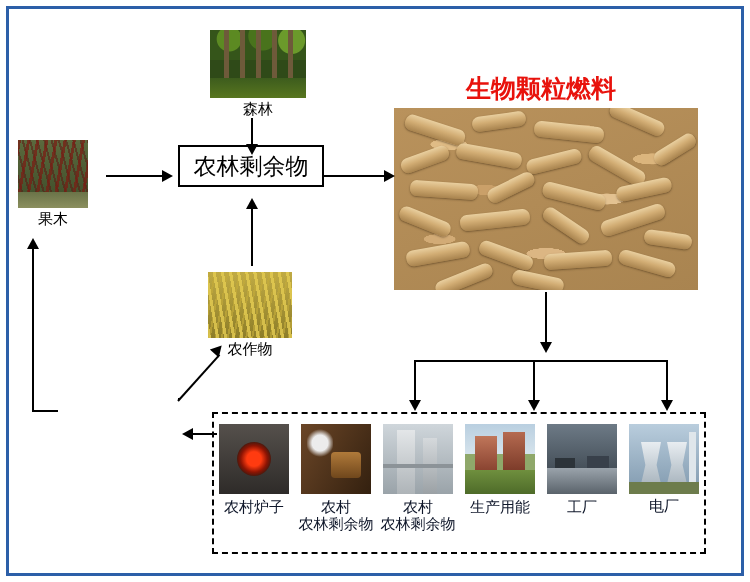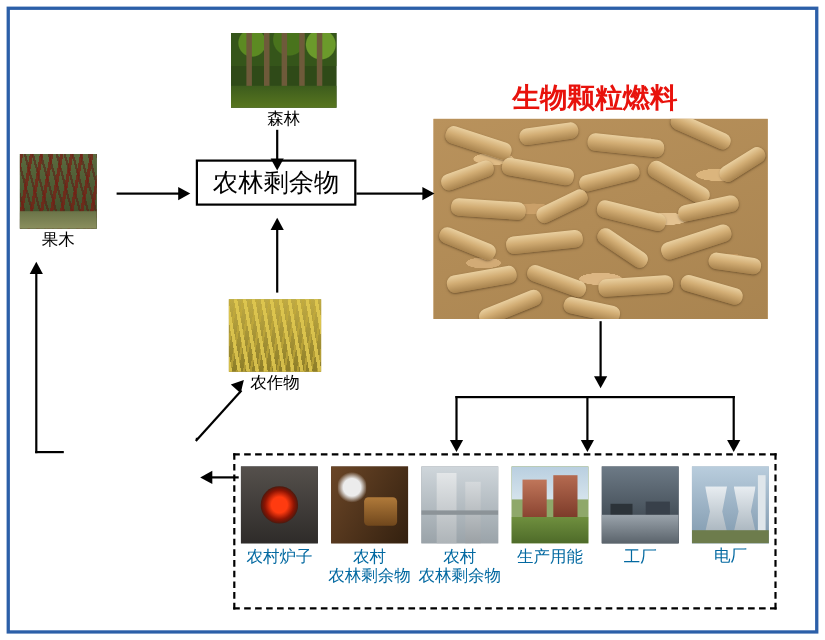--- a/index.html
+++ b/index.html
@@ -39,21 +39,21 @@
     position: absolute;
     font-size: 15px;
     color: #000;
     text-align: center;
     line-height: 17px;
     white-space: nowrap;
   }
   .cap2 {
     position: absolute;
     font-size: 15px;
-    color: #0369a1;
+    color: #0f172a;
     text-align: center;
     line-height: 17px;
   }
 
   
   .boxlabel {
     position: absolute;
     border: 2px solid #000;
     background: #fff;
     display: flex;

